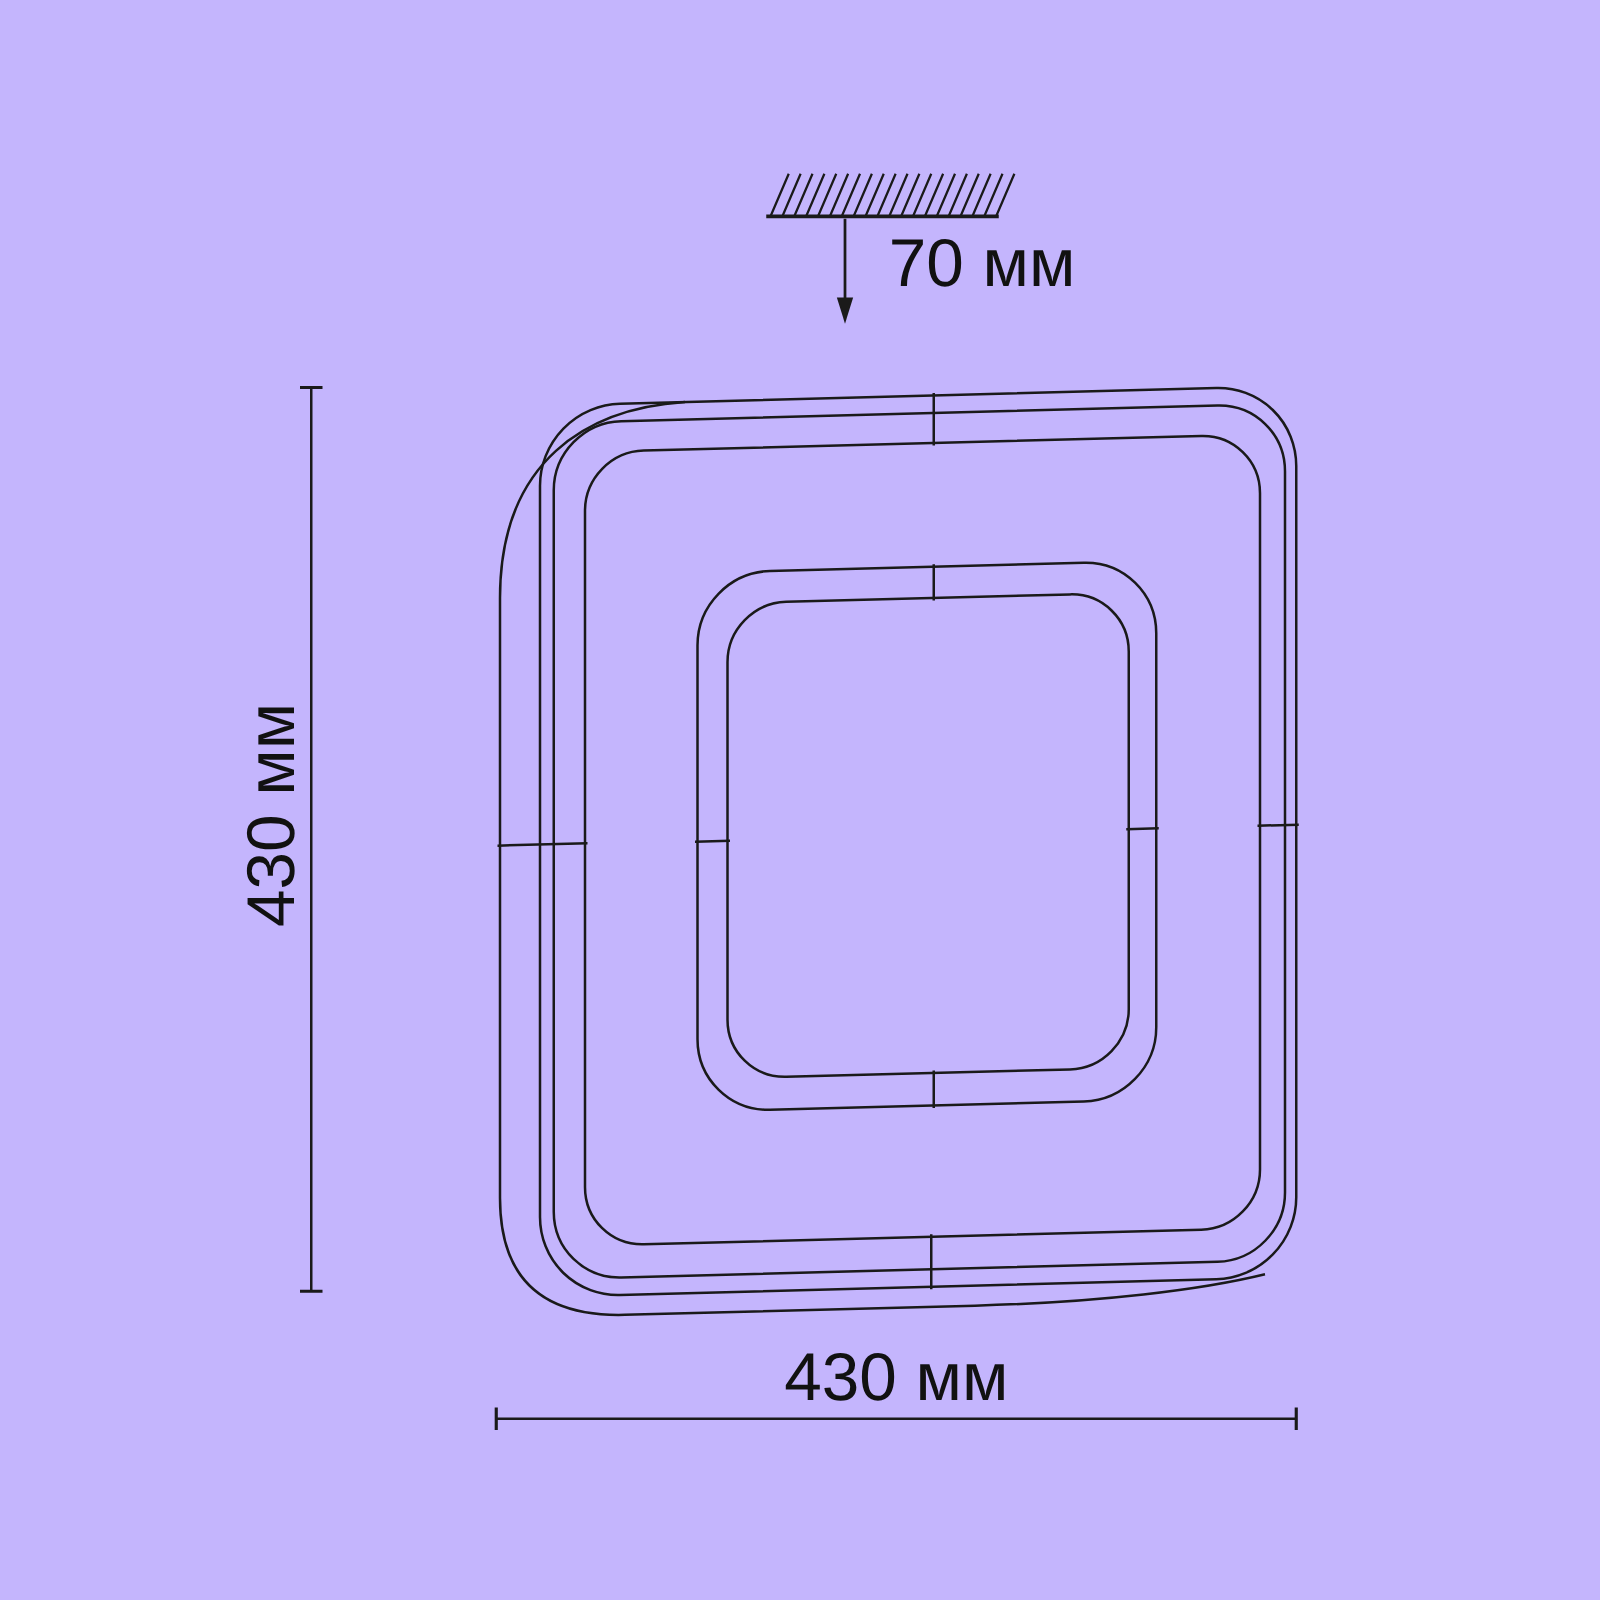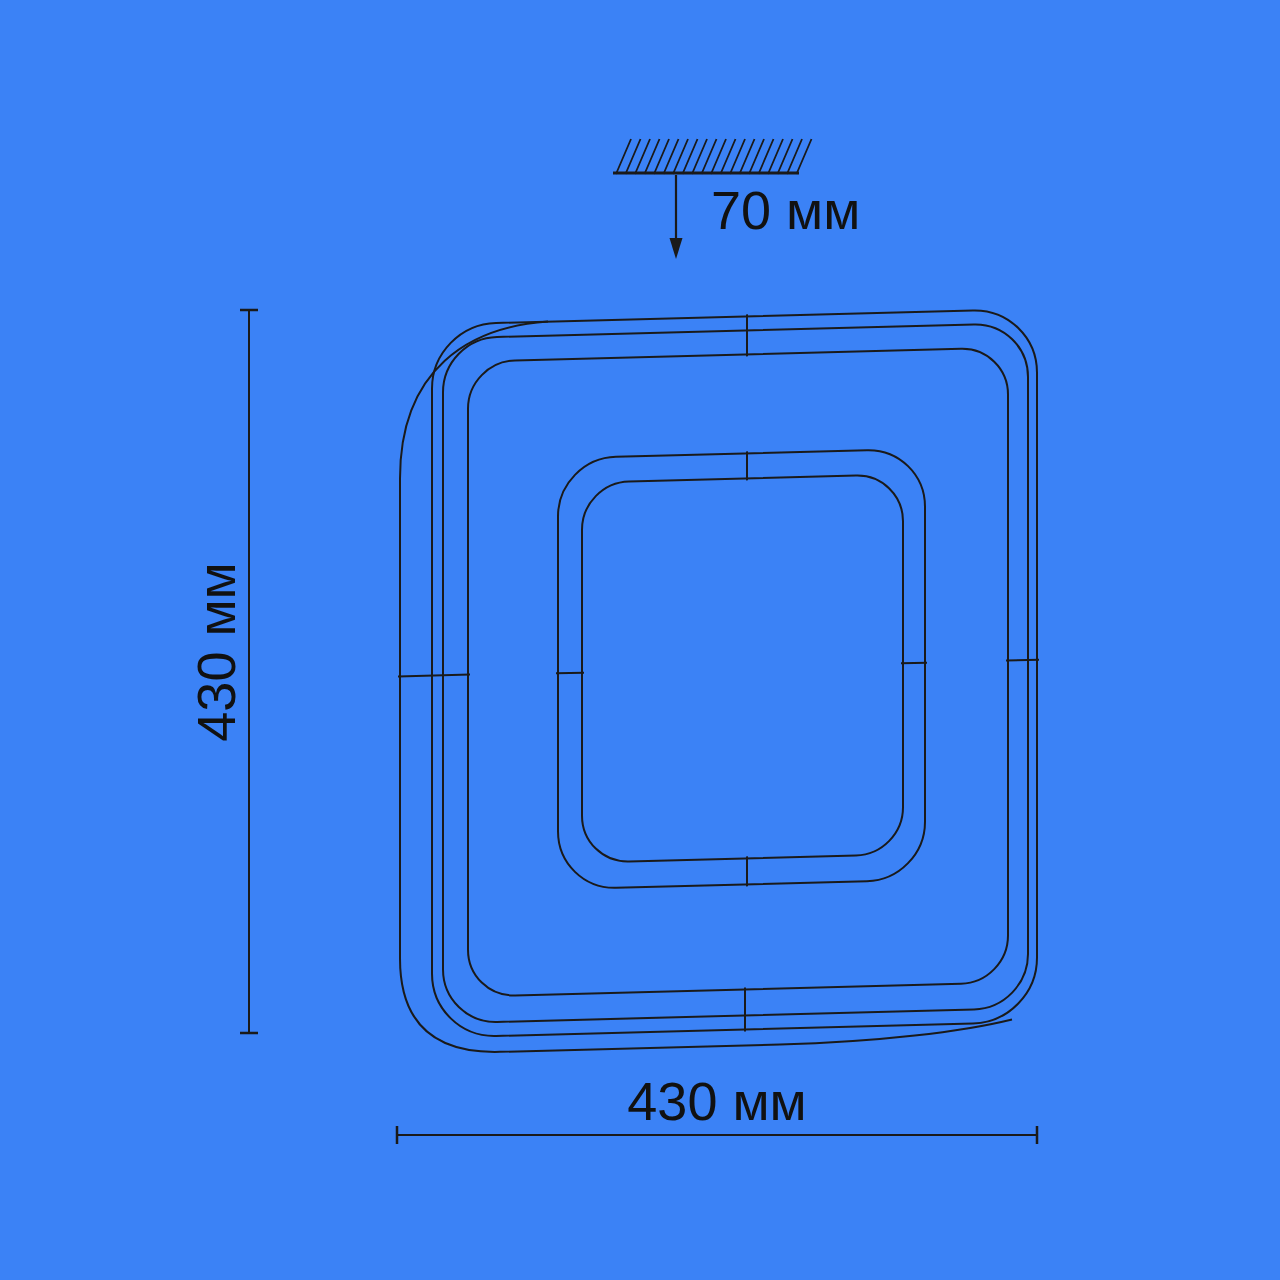--- a/index.html
+++ b/index.html
@@ -4,21 +4,21 @@
 <style>
   html, body {
     margin: 0;
     padding: 0;
     background: #ffffff;
   }
   .canvas {
     position: relative;
     width: 1280px;
     height: 1280px;
-    background: #3b82f6;
+    background: #c4b5fd;
     overflow: hidden;
     font-family: "Liberation Sans", sans-serif;
   }
   svg { display: block; }
   text {
     font-family: "Liberation Sans", sans-serif;
     font-weight: 400;
   }
 </style>
 </head>

